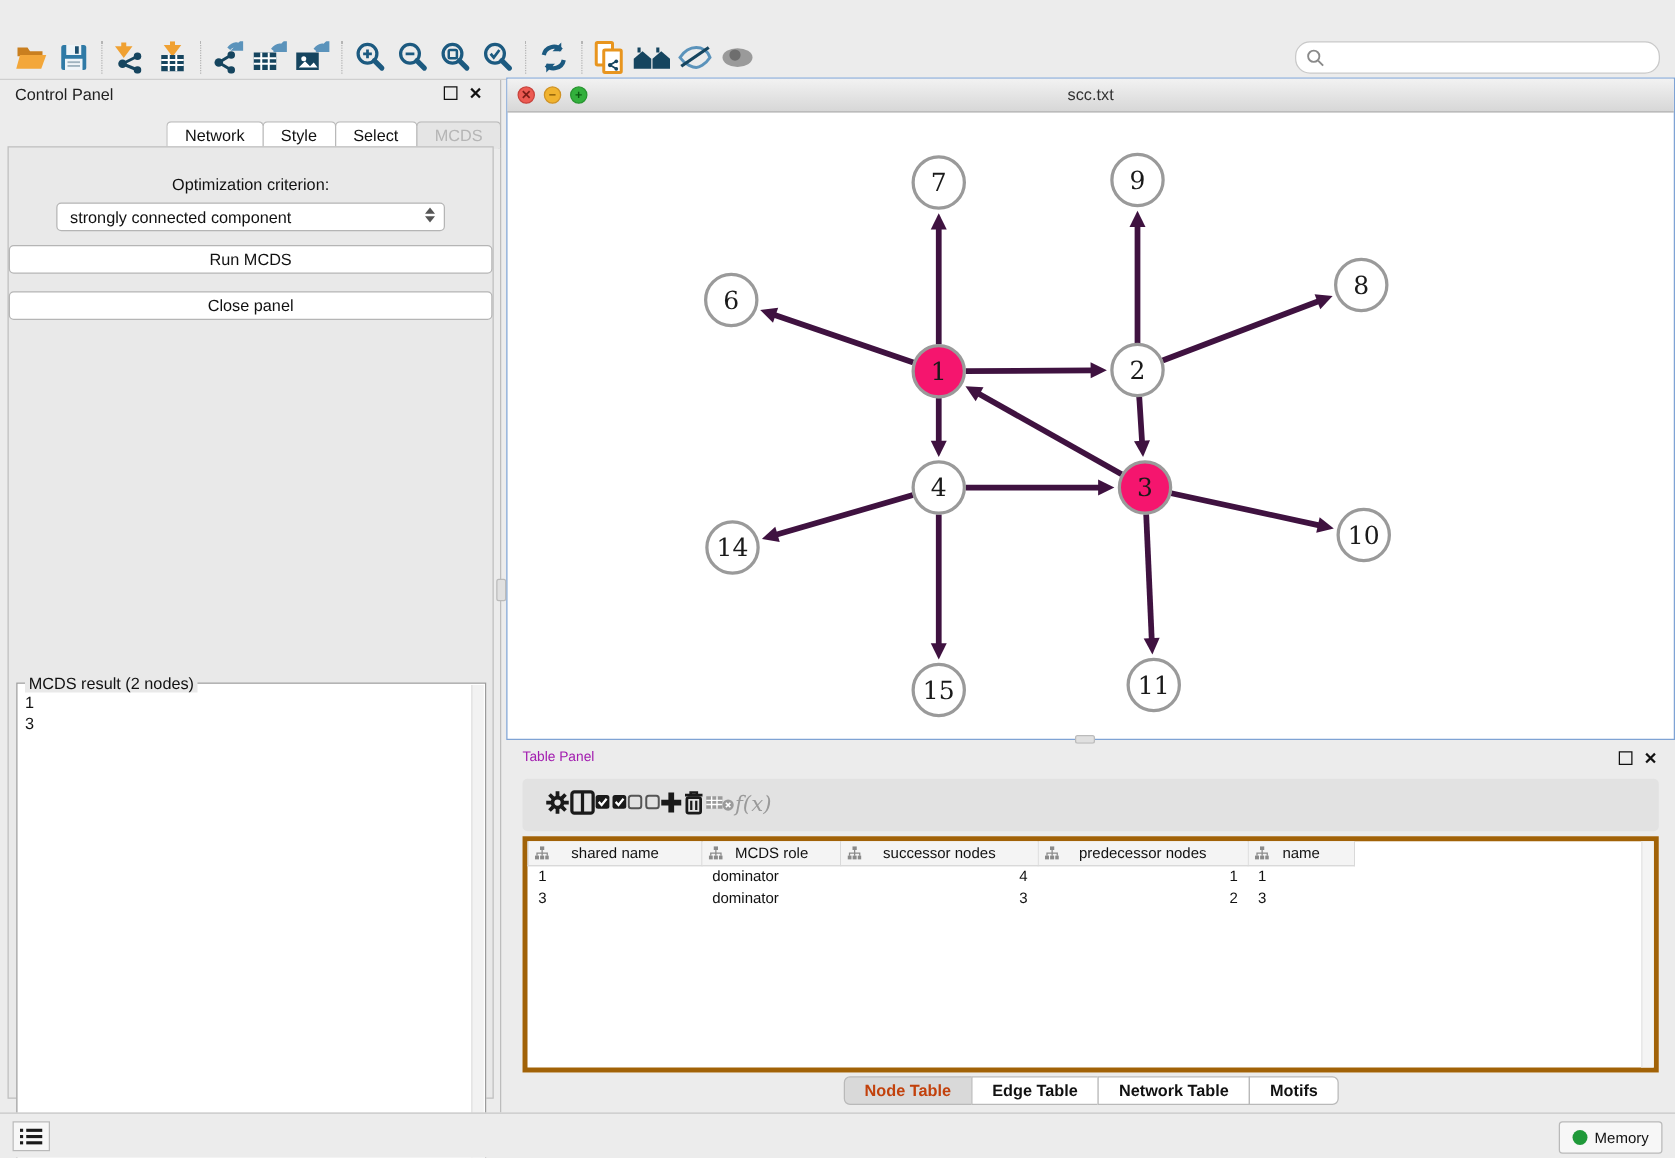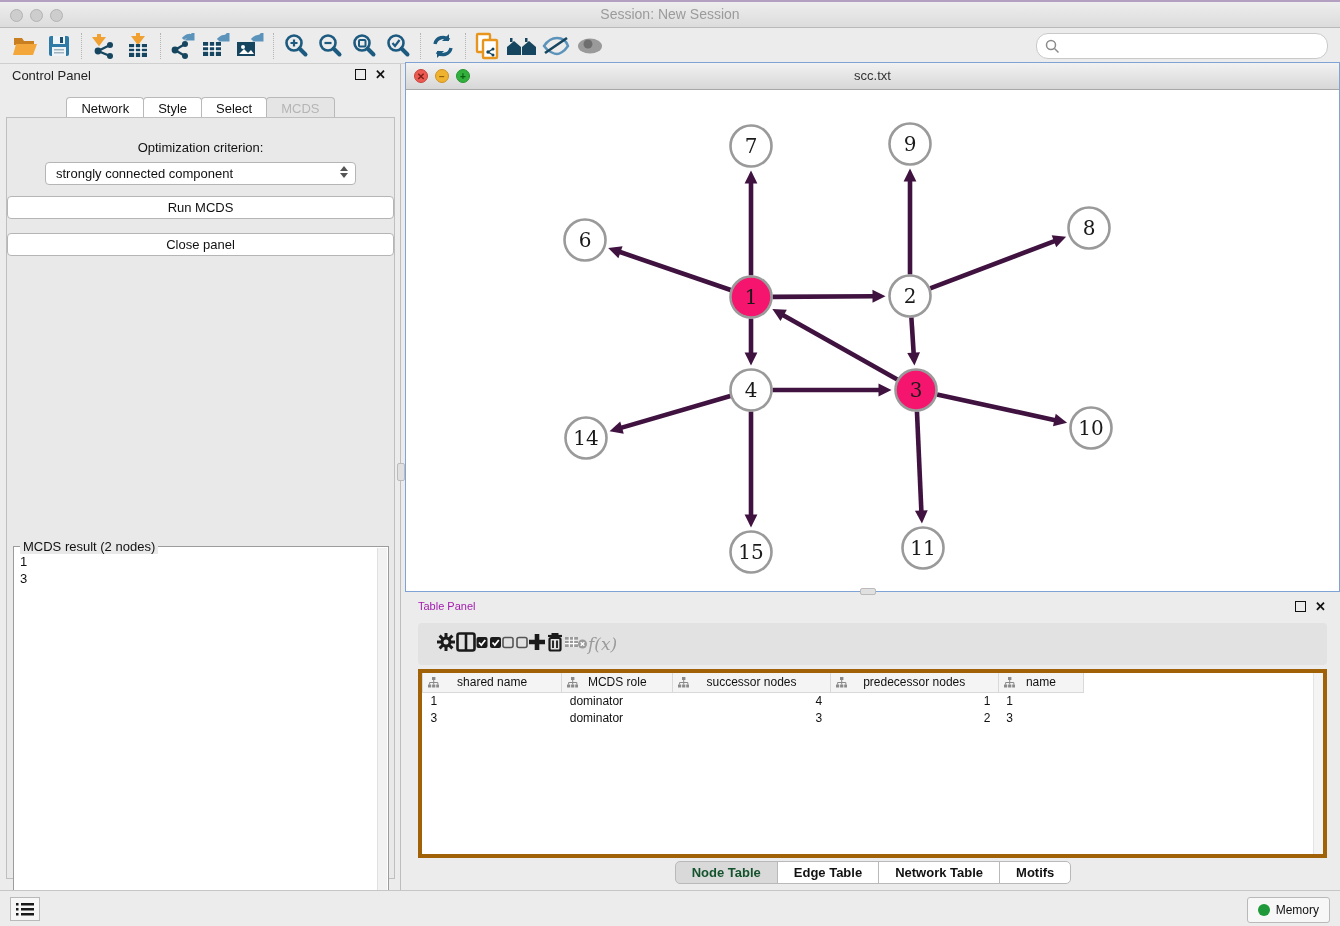--- a/index.html
+++ b/index.html
@@ -24,21 +24,21 @@
   #searchbox { right:12px; top:33px; width:292px; height:26px; background:#fff;
     border:1px solid #c9c9c9; border-radius:12px; display:flex; align-items:center; padding-left:8px; }
 
   
   #cp { left:0; top:64px; width:401px; height:826px; background:#ececec; border-right:1px solid #bdbdbd; }
   #cp-title { left:12px; top:4px; font-size:13px; color:#222; }
   .win-btns { position:absolute; display:flex; gap:9px; align-items:center; }
   #cp-btns { right:14px; top:5px; }
   .float-ico { width:11px; height:11px; border:1.5px solid #111; display:inline-block; background:transparent; }
   .close-ico { font-size:13px; font-weight:bold; color:#111; line-height:11px; }
-  #cp-tabs { left:0; top:33px; width:100%; display:flex; justify-content:center; }
+  #cp-tabs { left:0; top:33px; width:100%; display:flex; justify-content:flex-end; }
   .cp-tab { font-size:13px; padding:3px 14px; background:#fff; border:1px solid #b9b9b9; border-bottom:none;
     border-radius:4px 4px 0 0; margin-right:-1px; color:#111; }
   .cp-tab.selected { background:#e5e5e5; color:#b5b5b5; }
   #cp-body { left:6px; top:53px; width:389px; height:762px; background:#e9e9e9; border:1px solid #bfbfbf; }
   #opt-label { width:100%; top:22px; text-align:center; font-size:13px; color:#111; }
   #criterion { left:38px; top:44px; width:311px; height:23px; background:#fff; border:1px solid #b5b5b5;
     border-radius:4px; display:flex; align-items:center; font-size:13px; padding-left:10px; color:#111; }
   .spinners { position:absolute; right:7px; top:3px; display:flex; flex-direction:column; gap:2px; }
   .spin-up { width:0; height:0; border-left:4px solid transparent; border-right:4px solid transparent; border-bottom:5px solid #555; }
   .spin-dn { width:0; height:0; border-left:4px solid transparent; border-right:4px solid transparent; border-top:5px solid #555; }
@@ -76,42 +76,36 @@
   table#datatable { border-collapse:collapse; width:662px; table-layout:fixed; font-size:12px; }
   #datatable th { background:#f4f4f4; border:1px solid #d9d9d9; border-top:none; font-weight:normal;
     font-size:12px; color:#111; height:19px; text-align:center; position:relative; }
   #datatable th .hicon { position:absolute; left:5px; top:4px; }
   #datatable td { height:17px; padding:0 8px; color:#111; }
   #tp-tabs { left:0; top:266px; width:100%; display:flex; justify-content:center; }
   .tp-tab { font-size:13px; font-weight:bold; padding:3px 16px; background:#fff; border:1px solid #b9b9b9;
     margin-right:-1px; color:#111; }
   .tp-tab:first-child { border-radius:5px 0 0 5px; }
   .tp-tab:last-child { border-radius:0 5px 5px 0; }
-  .tp-tab.selected { background:#d9d9d9; color:#14532d; }
+  .tp-tab.selected { background:#d9d9d9; color:#c2410c; }
   .fx-label { font-size:17px; font-family:"DejaVu Serif",serif; font-style:italic; color:#9a9a9a; }
 
   
   #statusbar { left:0; top:890px; width:1340px; height:36px; background:#ececec; border-top:1px solid #c6c6c6; }
   #task-btn { left:10px; top:6px; width:30px; height:24px; background:#f7f7f7; border:1px solid #b9b9b9;
     display:flex; align-items:center; justify-content:center; }
   #memory-btn { right:10px; top:6px; height:24px; background:#f7f7f7; border:1px solid #b9b9b9; border-radius:3px;
     display:flex; align-items:center; gap:6px; padding:12px 10px; font-size:12px; color:#111; }
   #memory-dot { width:12px; height:12px; border-radius:50%; }
 </style>
 </head>
 <body>
 
 <div id="app">
 
-  <div id="titlebar" class="abs">
-    <div id="main-lights" class="abs">
-      <span class="tl-dot"></span><span class="tl-dot"></span><span class="tl-dot"></span>
-    </div>
-    <div id="main-title" class="abs">Session: New Session</div>
-  </div>
 
   <div id="toolbar" class="abs">
     <span class="tbi">
         <svg width="26" height="22">
           <path d="M2 3h8l2 3h10v4H2z" fill="#c97f1f"></path>
           <path d="M4 9h21l-4 11H1z" fill="#f3a73a"></path>
         </svg>
       </span>
     <span class="tbi">
         <svg width="22" height="22">

